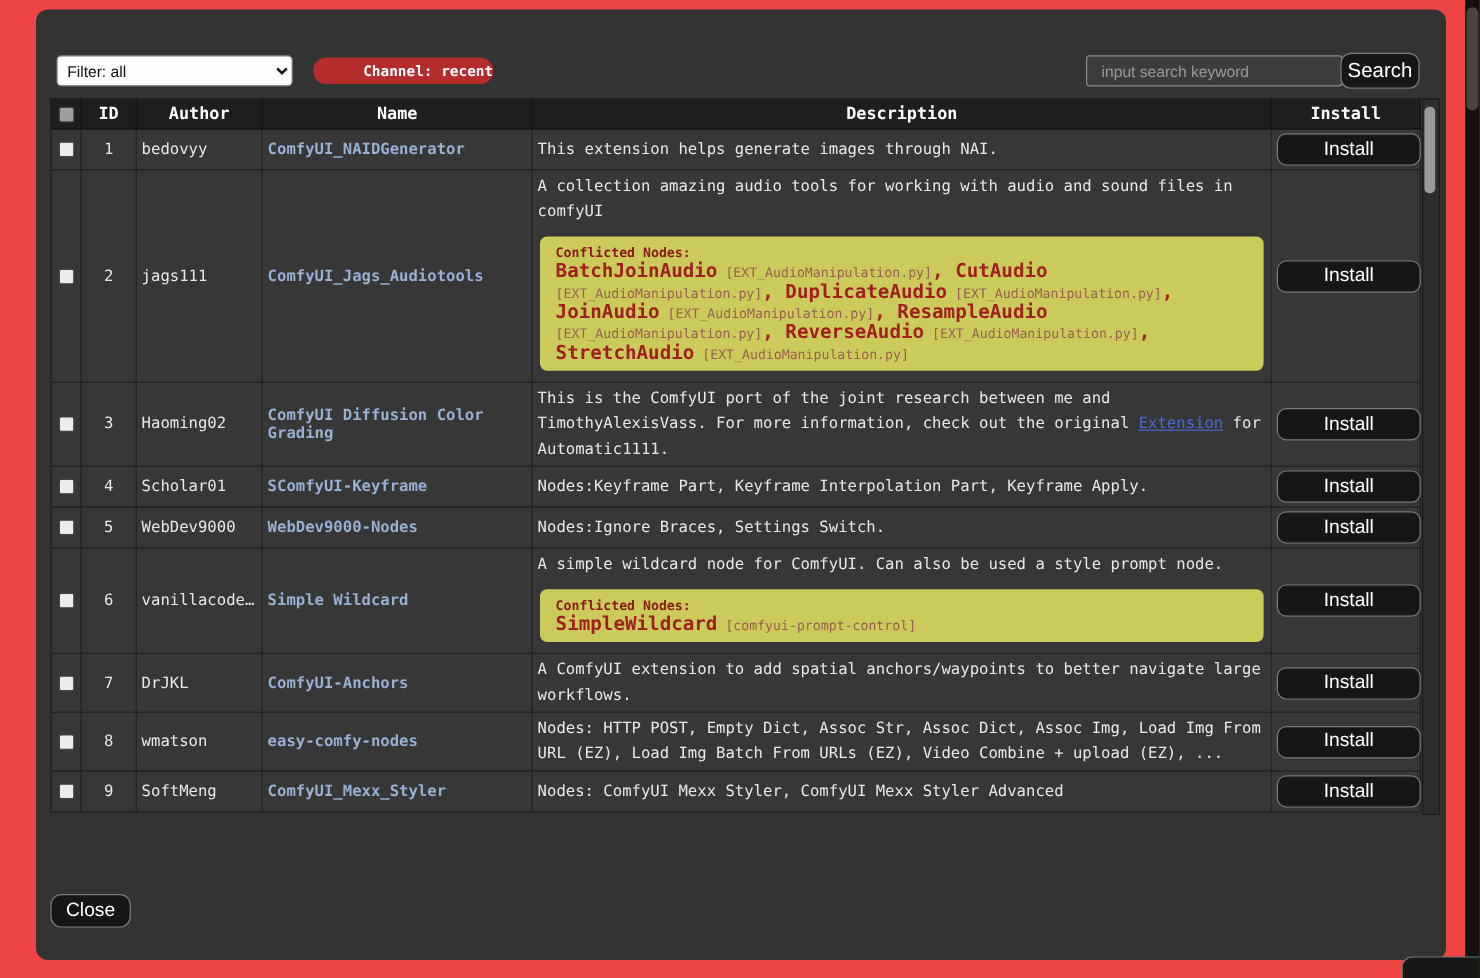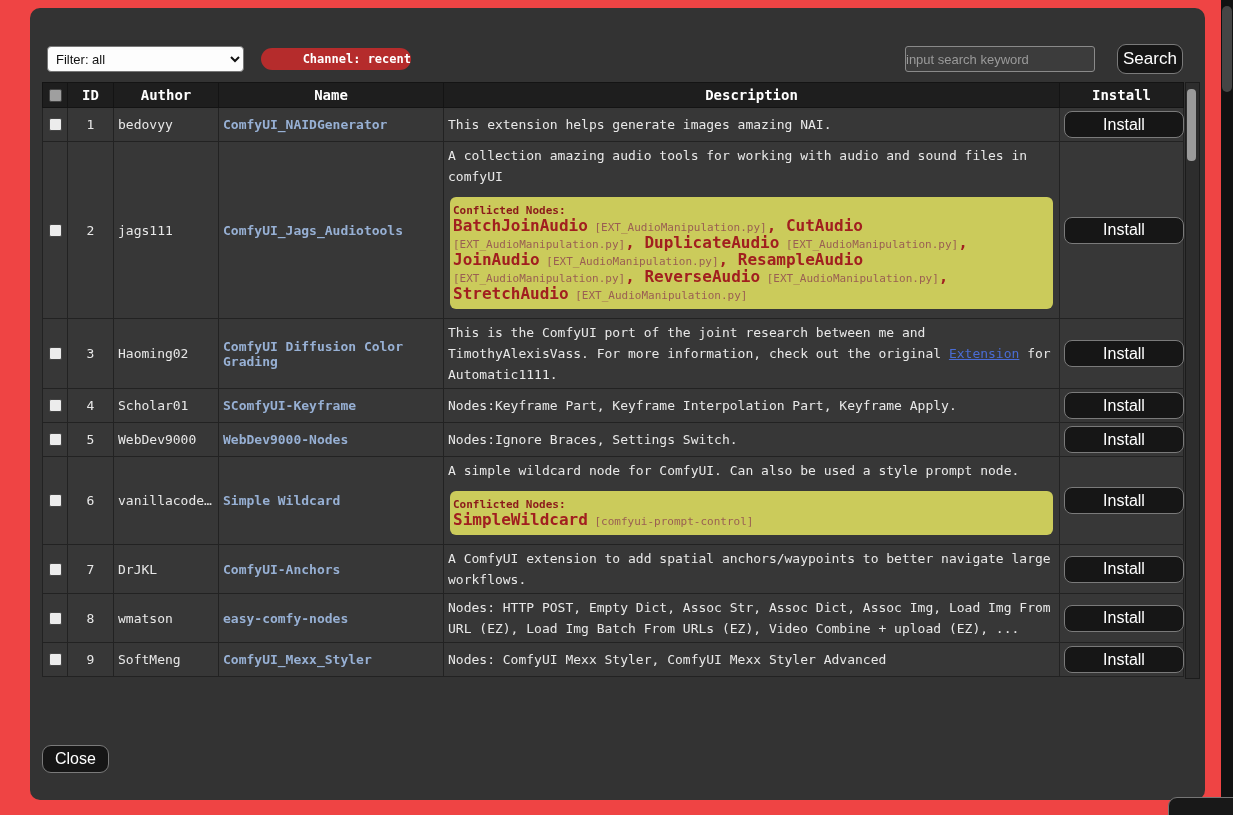--- a/index.html
+++ b/index.html
@@ -10,21 +10,21 @@
 
   
   .filter-select{position:absolute;left:17px;top:38px;width:197px;height:26px;
     font:13px "Liberation Sans",sans-serif;background:#fdfdfd;color:#111;
     border:1px solid #777;border-radius:4px;padding:0 4px;}
   .channel-badge{position:absolute;left:231px;top:40px;width:150px;height:22px;
     background:#b52c2c;border-radius:11px;color:#fff;text-align:right;
     font:bold 12px/22px "DejaVu Sans Mono",monospace;}
   .search-input{position:absolute;left:875px;top:38px;width:188px;height:24px;
     background:#3c3c3c;border:1px solid #8a8a8a;border-radius:3px;color:#ddd;
-    font:13px "Liberation Sans",sans-serif;padding:0 0;}
+    font:13px "Liberation Sans",sans-serif;padding:0 12px;}
   .search-input::placeholder{color:#9a9a9a;}
 
   .btn{background:#161616;border:1px solid #7a7a7a;border-radius:9px;color:#fff;
        font-family:"Liberation Sans",sans-serif;cursor:pointer;}
   .search-btn{position:absolute;left:1087px;top:36px;height:30px;padding:0 5px;font-size:17px;}
   .close-btn{position:absolute;left:12px;top:737px;height:28px;padding:0 12px;font-size:16px;}
 
   
   .grid{position:absolute;left:12px;top:74px;width:1141px;border-collapse:collapse;
         table-layout:fixed;font-family:"DejaVu Sans Mono",monospace;}
@@ -34,21 +34,21 @@
            padding:3px 4px;vertical-align:middle;}
   .c-id{text-align:center;}
   .c-author{padding-left:5px;overflow:hidden;white-space:nowrap;}
   .c-name{padding-left:9px;margin-left:28px;}
   .node-link{color:#97b0d4;font-weight:bold;text-decoration:none;cursor:pointer;}
   .c-desc{line-height:21px;padding:4px 6px;}
   .c-install{text-align:center;}
   .install-btn{width:120px;height:27px;font-size:16px;border-radius:8px;}
   .inline-link{color:#4a6cd4;text-decoration:underline;cursor:pointer;}
 
-  .conflict-box{background:#cbcb5b;border-radius:6px;padding:6px 3px;margin:10px 2px 6px 2px;
+  .conflict-box{background:#cbcb5b;border-radius:6px;padding:6px 13px;margin:10px 2px 6px 2px;
                 line-height:15px;}
   .cf-title{color:#8b1a1a;font-size:11px;font-weight:bold;}
   .cf-name{color:#a11f1f;font-size:16px;font-weight:bold;text-align:center;}
   .cf-src{color:#9a5f52;font-size:11px;}
 
   .grid input[type=checkbox]{appearance:none;-webkit-appearance:none;width:13px;height:13px;
     background:#ececec;border:1px solid #444;border-radius:2px;display:block;margin:0 auto;}
   .grid th input[type=checkbox]{background:#9f9f9f;}
 
   
@@ -101,21 +101,21 @@
       </thead>
       <tbody>
 
         <tr>
           <td>
               <input type="checkbox" style="">
             </td>
           <td class="c-id">1</td>
           <td class="c-author">bedovyy</td>
           <td class="c-name"><a class="node-link">ComfyUI_NAIDGenerator</a></td>
-          <td class="c-desc">This extension helps generate images amazing NAI.</td>
+          <td class="c-desc">This extension helps generate images through NAI.</td>
           <td class="c-install"><button class="btn install-btn">Install</button></td>
         </tr>
 
         <tr>
           <td>
               <input type="checkbox" style="">
             </td>
           <td class="c-id">2</td>
           <td class="c-author">jags111</td>
           <td class="c-name"><a class="node-link">ComfyUI_Jags_Audiotools</a></td>

